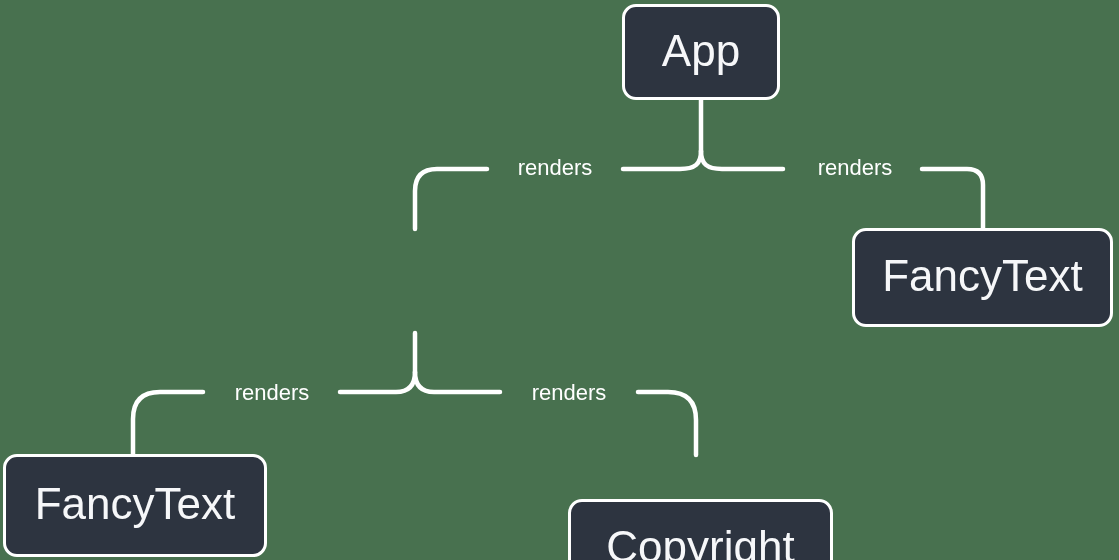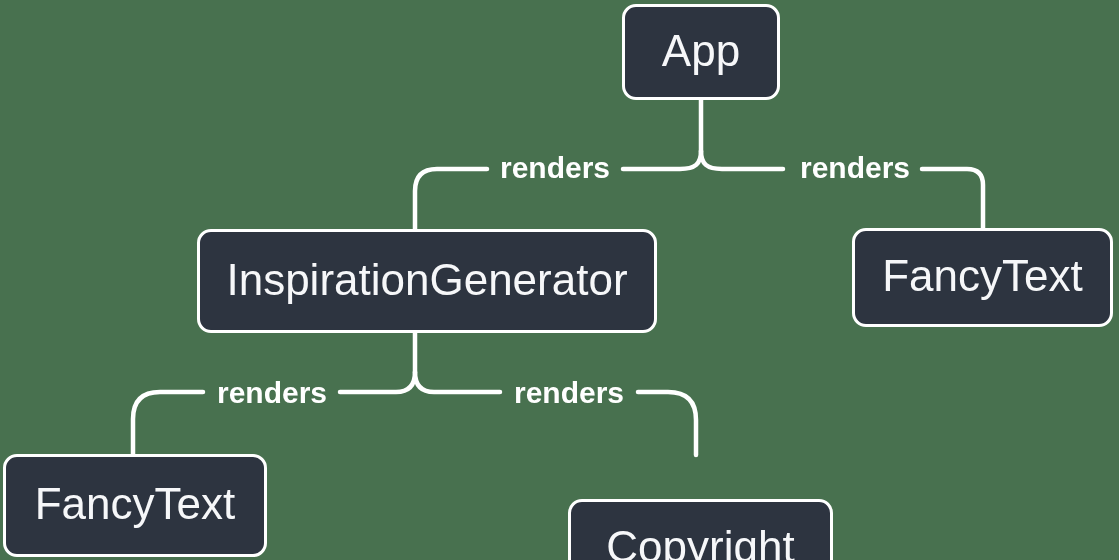--- a/index.html
+++ b/index.html
@@ -42,22 +42,22 @@
   }
   .node-app        {left:622px;top:4px;  width:158px;height:96px;}
   .node-ig         {left:197px;top:229px;width:460px;height:104px;}
   .node-ft-top     {left:852px;top:228px;width:261px;height:99px;}
   .node-ft-bottom  {left:3px;  top:454px;width:264px;height:103px;}
   .node-copyright  {left:568px;top:455px;width:265px;height:98px;margin-top:44px;}
   .edge-label{
     position:absolute;z-index:1;
     transform:translate(-50%,-50%);
     color:var(--edge-label-text);
-    font-size:30px;
-    font-weight:700;
+    font-size:22px;
+    font-weight:400;
     line-height:1;
     white-space:nowrap;
   }
   .edge-label-1{left:555px;top:168px;}
   .edge-label-2{left:855px;top:168px;}
   .edge-label-3{left:272px;top:393px;}
   .edge-label-4{left:569px;top:393px;}
 </style>
 </head>
 <body>
@@ -72,21 +72,20 @@
     <path d="M922 169 L967 169 Q983 169 983 185 L983 228"></path>
     <path d="M415 333 L415 372"></path>
     <path d="M415 372 C415 385 409 392 396 392 L340 392"></path>
     <path d="M415 372 C415 385 421 392 434 392 L500 392"></path>
     <path d="M203 392 L160 392 Q133 392 133 419 L133 454"></path>
     <path d="M638 392 L668 392 Q696 392 696 420 L696 455"></path>
   </svg>
 
   <div class="node node-app">App</div>
 
-  <div class="node node-ig">InspirationGenerator</div>
 
   <div class="node node-ft-top">FancyText</div>
 
   <div class="node node-ft-bottom">FancyText</div>
 
   <div class="node node-copyright">Copyright</div>
 
   <div class="edge-label edge-label-1">renders</div>
 
   <div class="edge-label edge-label-2">renders</div>

